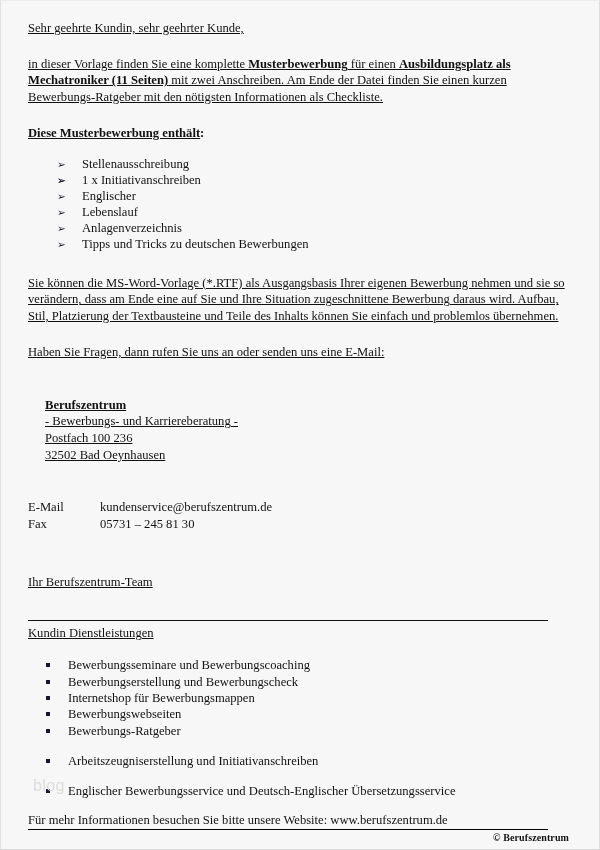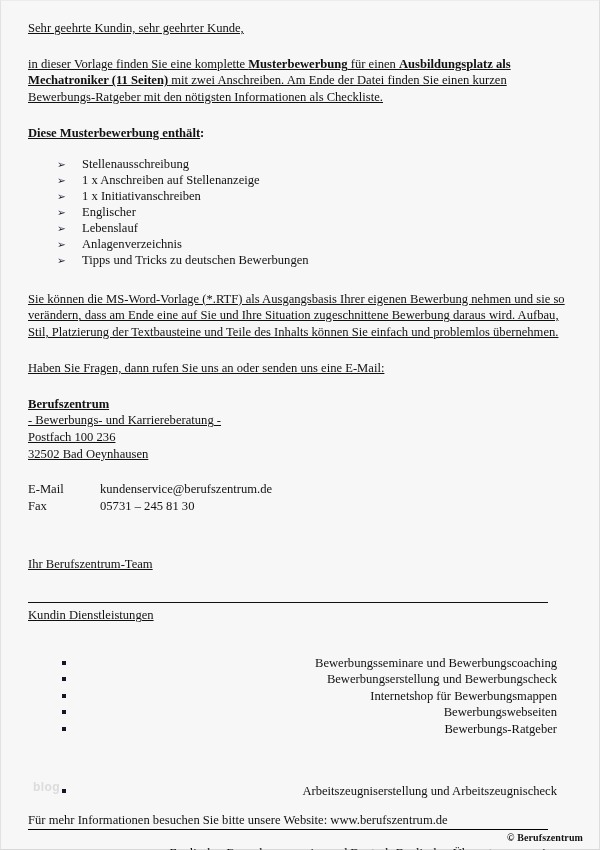--- a/index.html
+++ b/index.html
@@ -71,42 +71,41 @@
     top: 0;
     font-family: "DejaVu Sans", sans-serif;
     font-size: 10.5px;
     line-height: 1.5;
     color: #1a1a2e;
   }
 
   
   .sq-list {
     list-style: none;
-    margin: 16px;
+    margin: 0;
     padding: 0 0 0 12px;
-    text-align: right;
   }
   .sq-list li {
     position: relative;
     padding-left: 28px;
     line-height: 1.30;
     margin: 0;
   }
   .sq-list li .bullet-sq {
     position: absolute;
     left: 6px;
     top: 6px;
     width: 4px;
     height: 4px;
     background: #15152b;
   }
   .group-gap { height: 14px; }
 
   
-  .contact-block { margin: 0; }
+  .contact-block { margin: 17px; }
   .contact-table {
     border-collapse: collapse;
     margin: 0;
   }
   .contact-table td {
     padding: 0 0 0 0;
     vertical-align: top;
     line-height: 1.32;
     font-size: 12.6px;
   }
@@ -125,43 +124,42 @@
     border: 0;
     border-top: 1.4px solid #000000;
     margin: 0;
     width: 520px;
   }
 
   
   .footer-area {
     position: absolute;
     left: 27px;
-    right: 16px;
+    right: 30px;
     bottom: 5px;
   }
   .footer-line { margin: 0; font-size: 12.6px; }
   .copyright {
     text-align: right;
     font-weight: bold;
     font-size: 10px;
     margin: 1px 0 0 0;
     letter-spacing: 0.1px;
   }
 
   
   .watermark {
     position: absolute;
     left: 32px;
     bottom: 53px;
     font-family: "Liberation Sans", "DejaVu Sans", sans-serif;
-    font-size: 12px;
+    font-size: 16px;
     color: #dcdcdc;
     letter-spacing: 0.4px;
     user-select: none;
-    font-weight: bold;
   }
 </style>
 </head>
 <body>
 
 <div class="page">
 
   <p class="para greeting">Sehr geehrte Kundin, sehr geehrter Kunde,</p>
 
   <div class="spacer-md"></div>
@@ -169,21 +167,21 @@
   <p class="para"><span>in dieser Vorlage finden Sie eine komplette </span><b>Musterbewerbung</b><span> für einen </span><b>Ausbildungsplatz als Mechatroniker (11 Seiten)</b><span> mit zwei Anschreiben. Am Ende der Datei finden Sie einen kurzen Bewerbungs-Ratgeber mit den nötigsten Informationen als Checkliste.</span></p>
 
   <div class="spacer-md"></div>
 
   <p class="heading-underline"><span class="u">Diese Musterbewerbung enthält</span><span>:</span></p>
 
   <div class="spacer-sm"></div>
 
   <ul class="arrow-list">
     <li><span class="bullet-arrow">➢</span><span>Stellenausschreibung</span></li>
-    <li><span class="bullet-arrow">➢</span><span>1 x Anschreiben auf Stellenanzeige</span></li>
+    <li><span class="bullet-arrow">➢</span></li>
     <li><span class="bullet-arrow">➢</span><span>1 x Initiativanschreiben</span></li>
     <li><span class="bullet-arrow">➢</span><span>Englischer</span></li>
     <li><span class="bullet-arrow">➢</span><span>Lebenslauf</span></li>
     <li><span class="bullet-arrow">➢</span><span>Anlagenverzeichnis</span></li>
     <li><span class="bullet-arrow">➢</span><span>Tipps und Tricks zu deutschen Bewerbungen</span></li>
   </ul>
 
   <div class="spacer-lg"></div>
 
   <p class="para">Sie können die MS-Word-Vorlage (*.RTF) als Ausgangsbasis Ihrer eigenen Bewerbung nehmen und sie so verändern, dass am Ende eine auf Sie und Ihre Situation zugeschnittene Bewerbung daraus wird. Aufbau, Stil, Platzierung der Textbausteine und Teile des Inhalts können Sie einfach und problemlos übernehmen.</p>
@@ -237,21 +235,21 @@
     <li><span class="bullet-sq"></span><span>Bewerbungsseminare und Bewerbungscoaching</span></li>
     <li><span class="bullet-sq"></span><span>Bewerbungserstellung und Bewerbungscheck</span></li>
     <li><span class="bullet-sq"></span><span>Internetshop für Bewerbungsmappen</span></li>
     <li><span class="bullet-sq"></span><span>Bewerbungswebseiten</span></li>
     <li><span class="bullet-sq"></span><span>Bewerbungs-Ratgeber</span></li>
   </ul>
 
   <div class="group-gap"></div>
 
   <ul class="sq-list">
-    <li><span class="bullet-sq"></span><span>Arbeitszeugniserstellung und Arbeitszeugnischeck</span></li>
+    <li><span class="bullet-sq"></span><span>Arbeitszeugniserstellung und Initiativanschreiben</span></li>
   </ul>
 
   <div class="group-gap"></div>
 
   <ul class="sq-list">
     <li><span class="bullet-sq"></span><span>Englischer Bewerbungsservice und Deutsch-Englischer Übersetzungsservice</span></li>
   </ul>
 
   <div class="watermark">blog</div>
 

